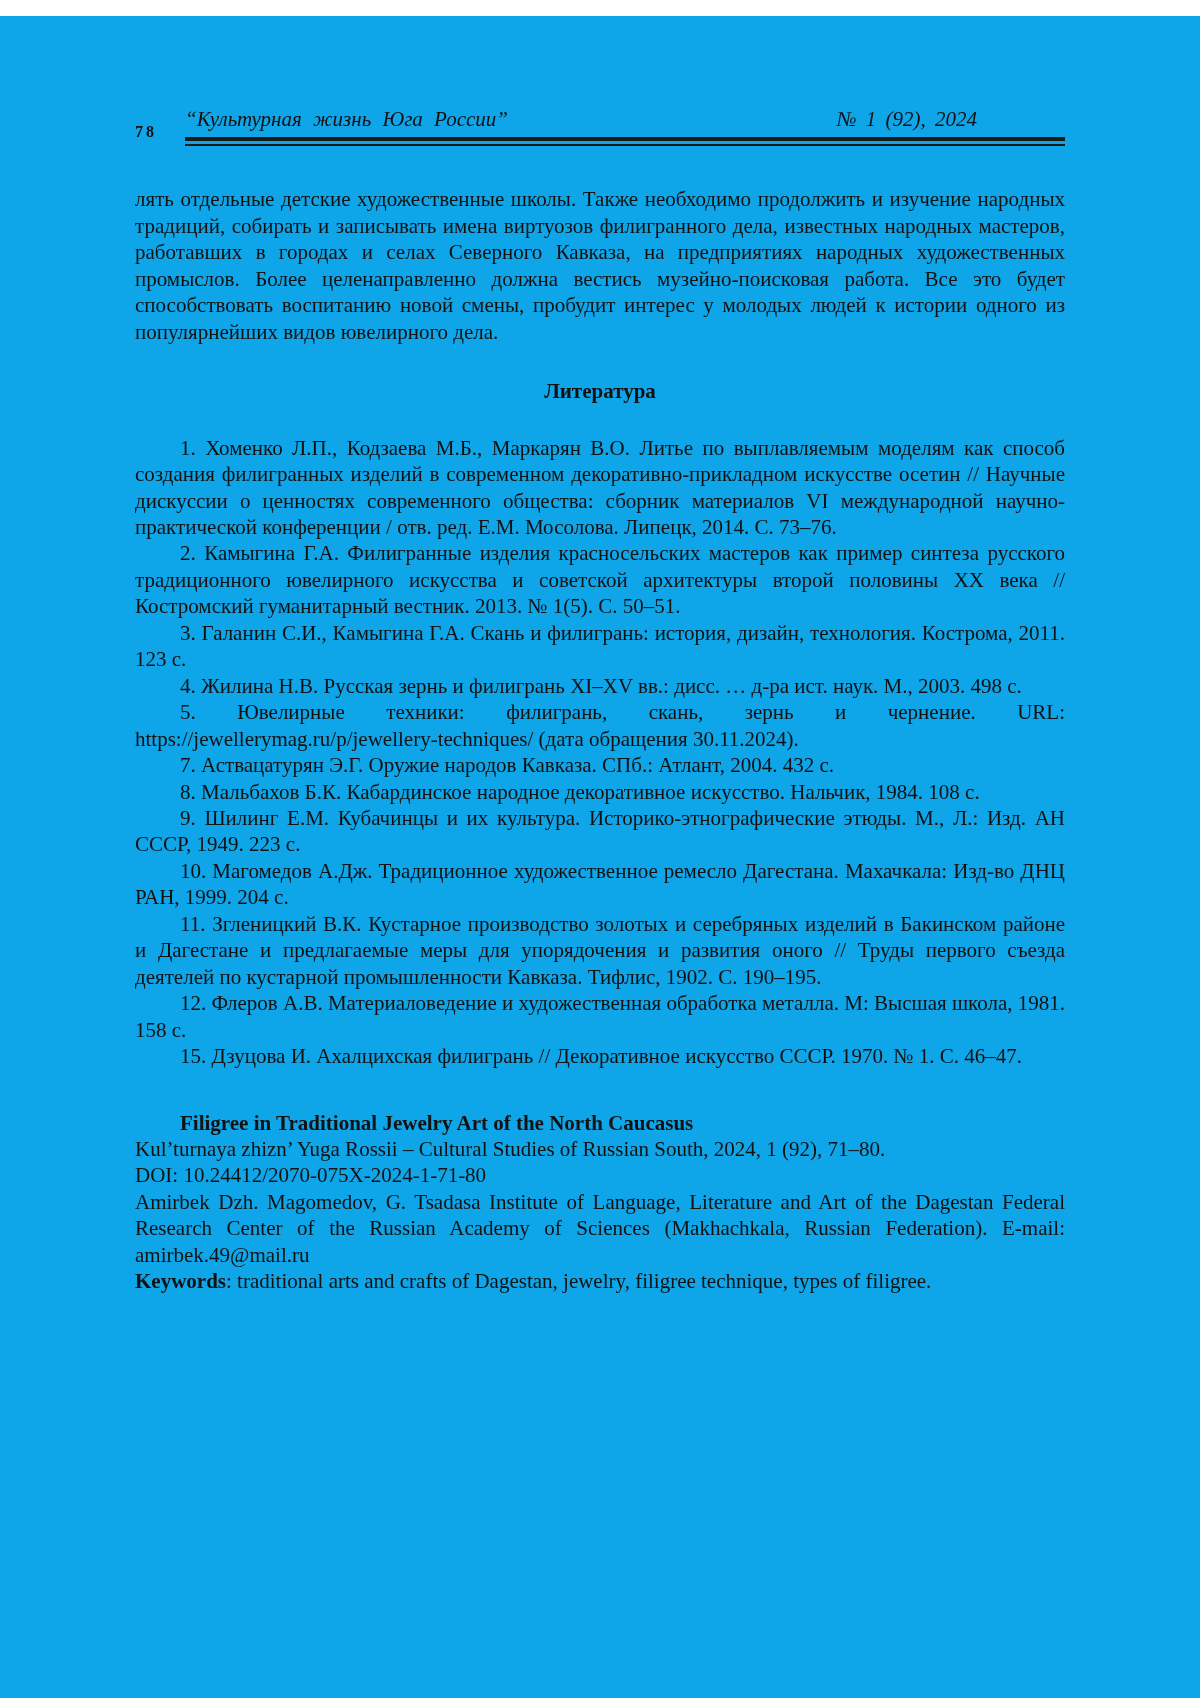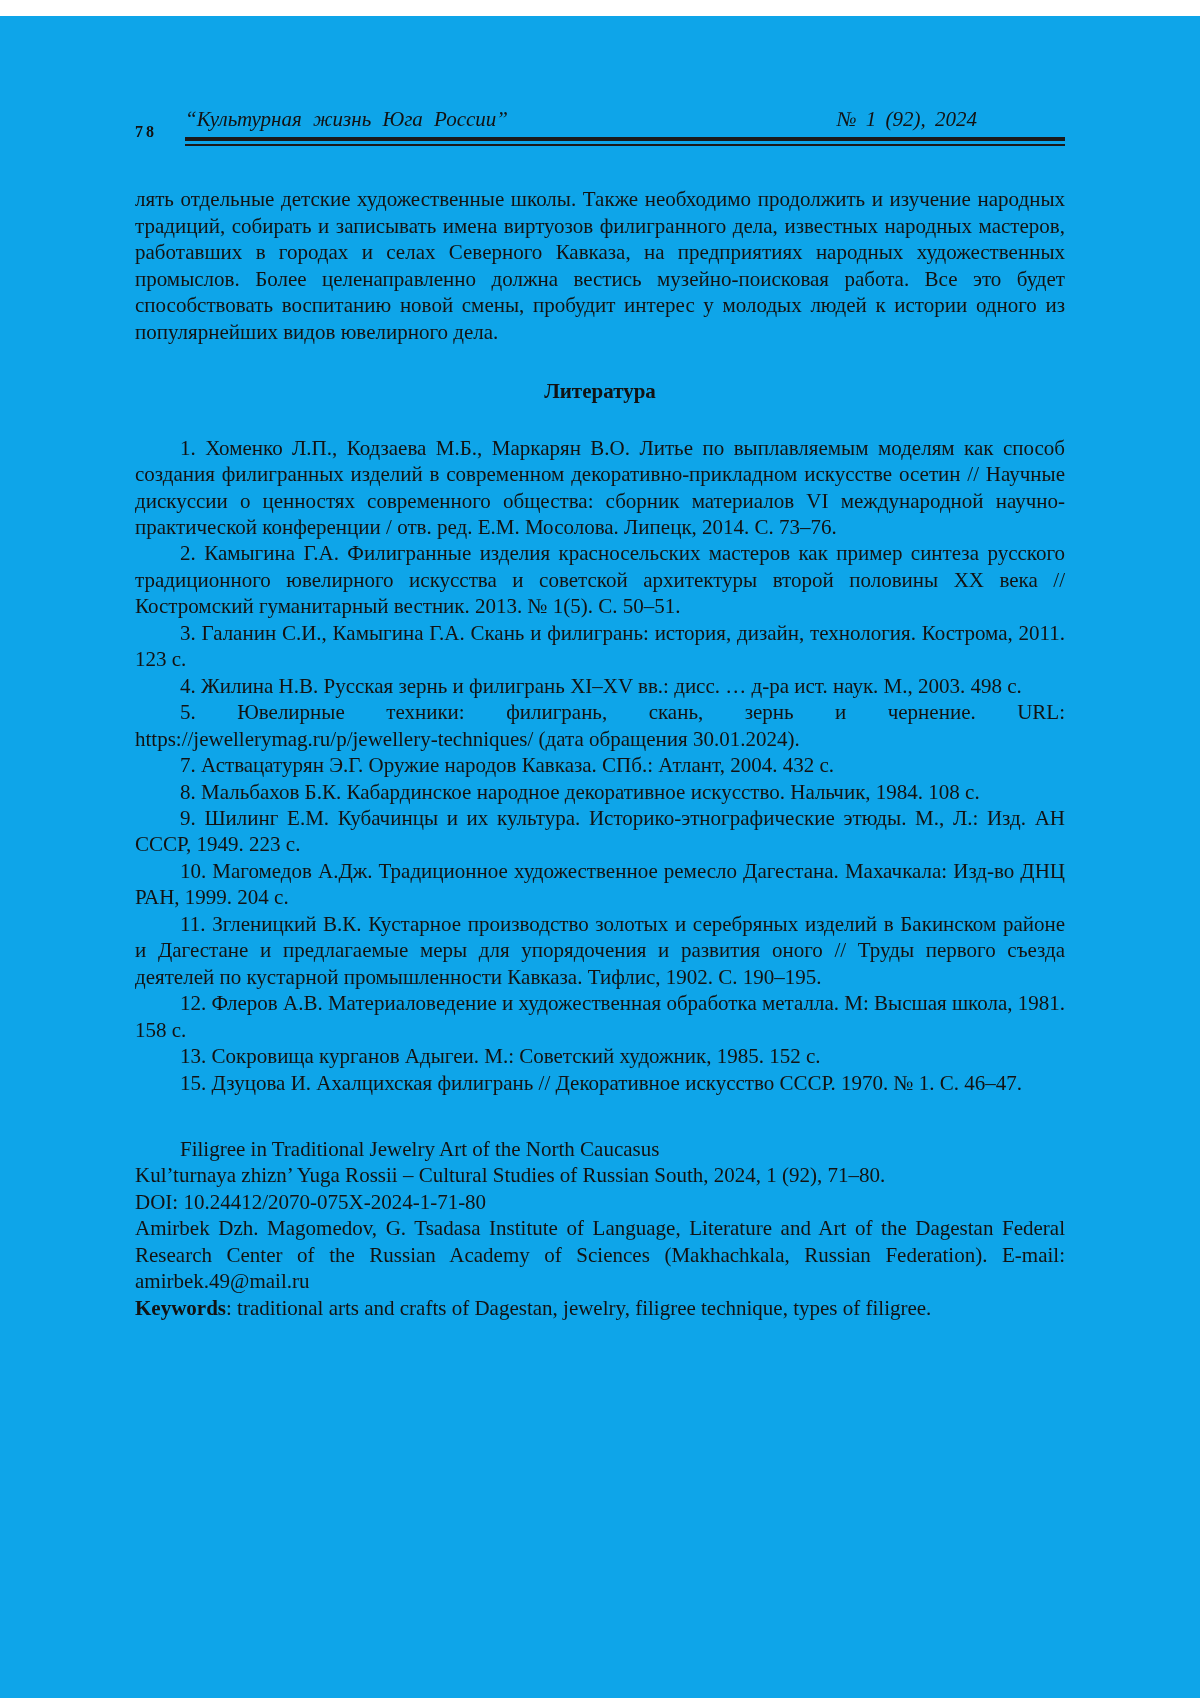--- a/index.html
+++ b/index.html
@@ -54,21 +54,21 @@
   .intro { margin-top: 40px; }
   .section-title {
     text-align: center;
     font-weight: bold;
     margin: 33px 0 30px 0;
   }
   .ref { text-indent: 45px; }
 
   
   .english-block { margin-top: 40px; }
-  .eng-title { font-weight: normal; text-indent: 45px; text-align: left; }
+  .eng-title { font-weight: bold; text-indent: 45px; text-align: left; }
   .italic { }
   .bold { font-weight: bold; font-family: Liberation Serif, serif; }
 </style>
 </head>
 <body>
 
 <div class="page">
 
   <header class="page-header">
     <div class="head-line">
@@ -83,28 +83,27 @@
 
     <p class="intro">лять отдельные детские художественные школы. Также необходимо продолжить и изучение народных традиций, собирать и записывать имена виртуозов филигранного дела, известных народных мастеров, работавших в городах и селах Северного Кавказа, на предприятиях народных художественных промыслов. Более целенаправленно должна вестись музейно-поисковая работа. Все это будет способствовать воспитанию новой смены, пробудит интерес у молодых людей к истории одного из популярнейших видов ювелирного дела.</p>
 
     <p class="section-title">Литература</p>
 
     <div>
       <p class="ref">1. Хоменко Л.П., Кодзаева М.Б., Маркарян В.О. Литье по выплавляемым моделям как способ создания филигранных изделий в современном декоративно-прикладном искусстве осетин // Научные дискуссии о ценностях современного общества: сборник материалов VI международной научно-практической конференции / отв. ред. Е.М. Мосолова. Липецк, 2014. С. 73–76.</p>
       <p class="ref">2. Камыгина Г.А. Филигранные изделия красносельских мастеров как пример синтеза русского традиционного ювелирного искусства и советской архитектуры второй половины XX века // Костромский гуманитарный вестник. 2013. № 1(5). С. 50–51.</p>
       <p class="ref">3. Галанин С.И., Камыгина Г.А. Скань и филигрань: история, дизайн, технология. Кострома, 2011. 123 с.</p>
       <p class="ref">4. Жилина Н.В. Русская зернь и филигрань XI–XV вв.: дисс. … д-ра ист. наук. М., 2003. 498 с.</p>
-      <p class="ref">5. Ювелирные техники: филигрань, скань, зернь и чернение. URL: https://jewellerymag.ru/p/jewellery-techniques/ (дата обращения 30.01.2024).</p>
+      <p class="ref">5. Ювелирные техники: филигрань, скань, зернь и чернение. URL: https://jewellerymag.ru/p/jewellery-techniques/ (дата обращения 30.11.2024).</p>
       <p class="ref">7. Аствацатурян Э.Г. Оружие народов Кавказа. СПб.: Атлант, 2004. 432 с.</p>
       <p class="ref">8. Мальбахов Б.К. Кабардинское народное декоративное искусство. Нальчик, 1984. 108 с.</p>
       <p class="ref">9. Шилинг Е.М. Кубачинцы и их культура. Историко-этнографические этюды. М., Л.: Изд. АН СССР, 1949. 223 с.</p>
       <p class="ref">10. Магомедов А.Дж. Традиционное художественное ремесло Дагестана. Махачкала: Изд-во ДНЦ РАН, 1999. 204 с.</p>
       <p class="ref">11. Згленицкий В.К. Кустарное производство золотых и серебряных изделий в Бакинском районе и Дагестане и предлагаемые меры для упорядочения и развития оного // Труды первого съезда деятелей по кустарной промышленности Кавказа. Тифлис, 1902. С. 190–195.</p>
       <p class="ref">12. Флеров А.В. Материаловедение и художественная обработка металла. М: Высшая школа, 1981. 158 с.</p>
-      <p class="ref">13. Сокровища курганов Адыгеи. М.: Советский художник, 1985. 152 с.</p>
       <p class="ref">15. Дзуцова И. Ахалцихская филигрань // Декоративное искусство СССР. 1970. № 1. С. 46–47.</p>
     </div>
 
     <div class="english-block">
       <p class="eng-title">Filigree in Traditional Jewelry Art of the North Caucasus</p>
       <p><span class="italic">Kul’turnaya zhizn’ Yuga Rossii – Cultural Studies of Russian South,</span><span> 2024, 1 (92), 71–80.</span></p>
       <p>DOI: 10.24412/2070-075X-2024-1-71-80</p>
       <p><span class="italic">Amirbek Dzh. Magomedov</span><span>, G. Tsadasa Institute of Language, Literature and Art of the Dagestan Federal Research Center of the Russian Academy of Sciences (Makhachkala, Russian Federation). E-mail: amirbek.49@mail.ru</span></p>
       <p><span class="bold">Keywords</span><span>: traditional arts and crafts of Dagestan, jewelry, filigree technique, types of filigree.</span></p>
     </div>

